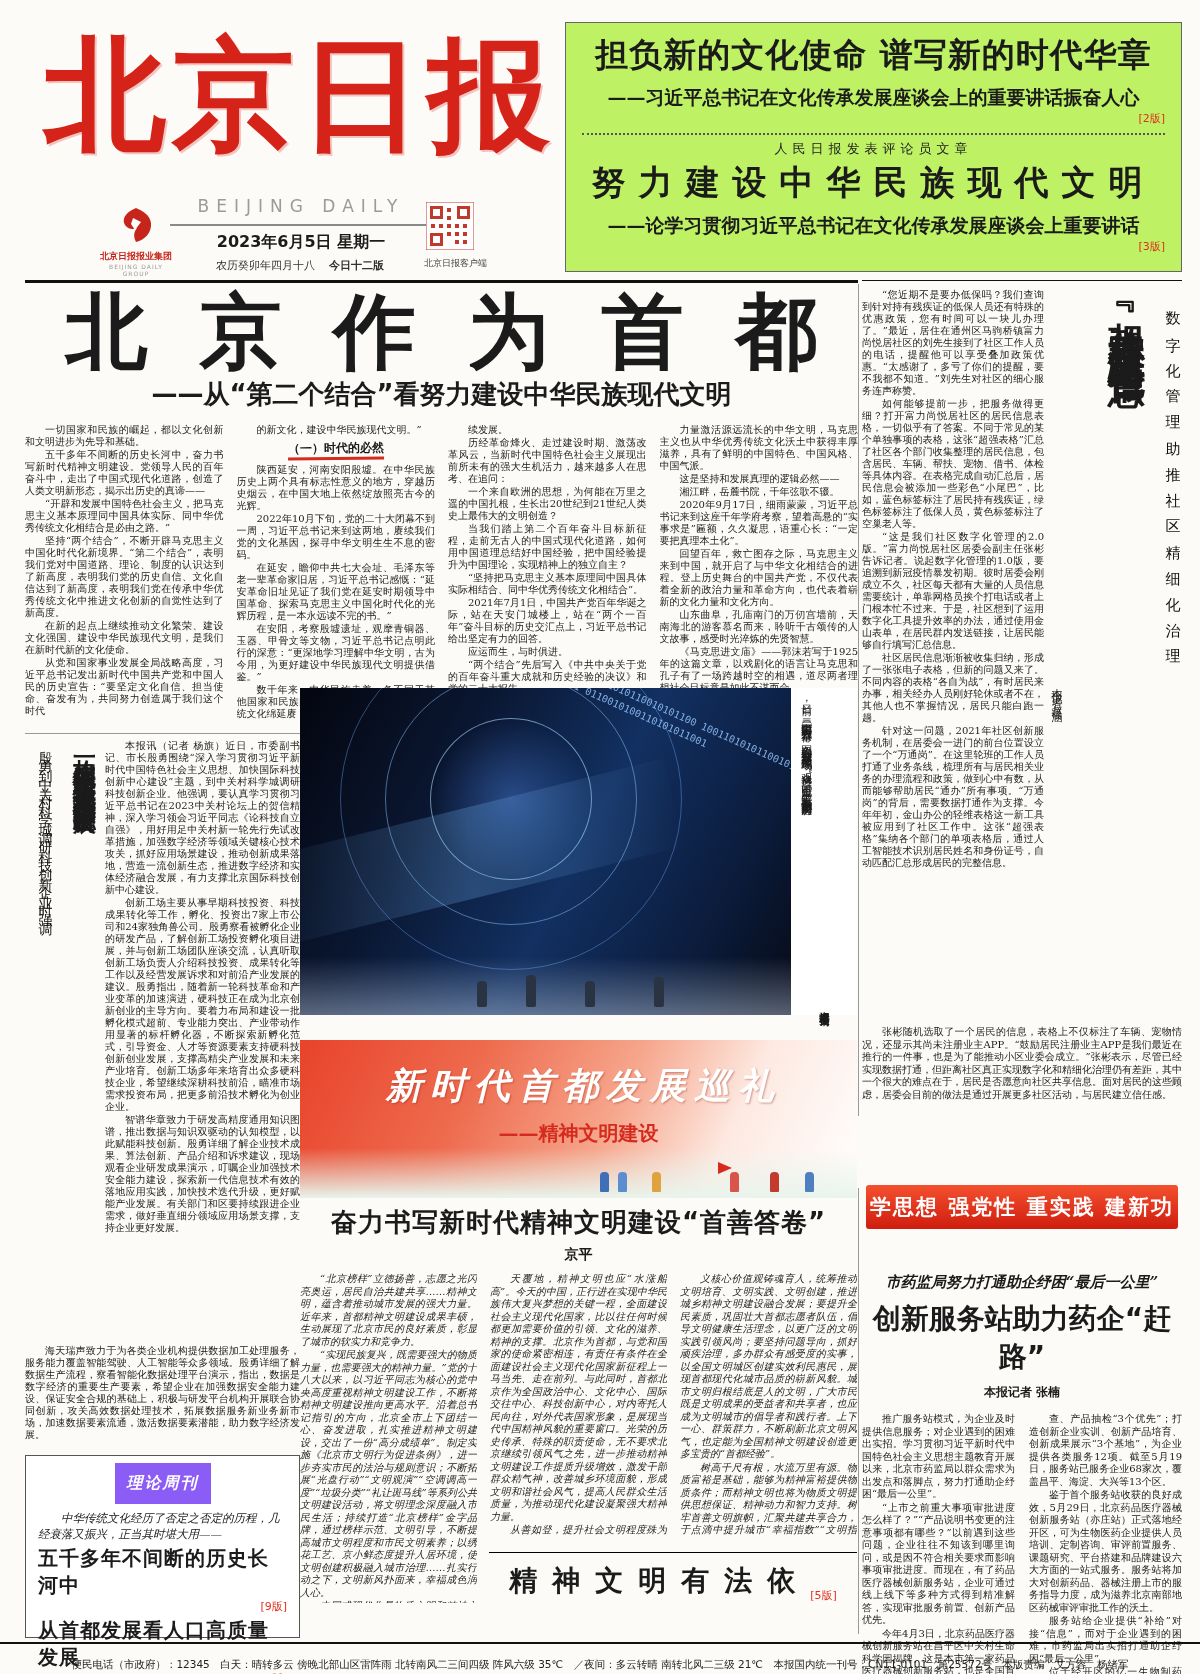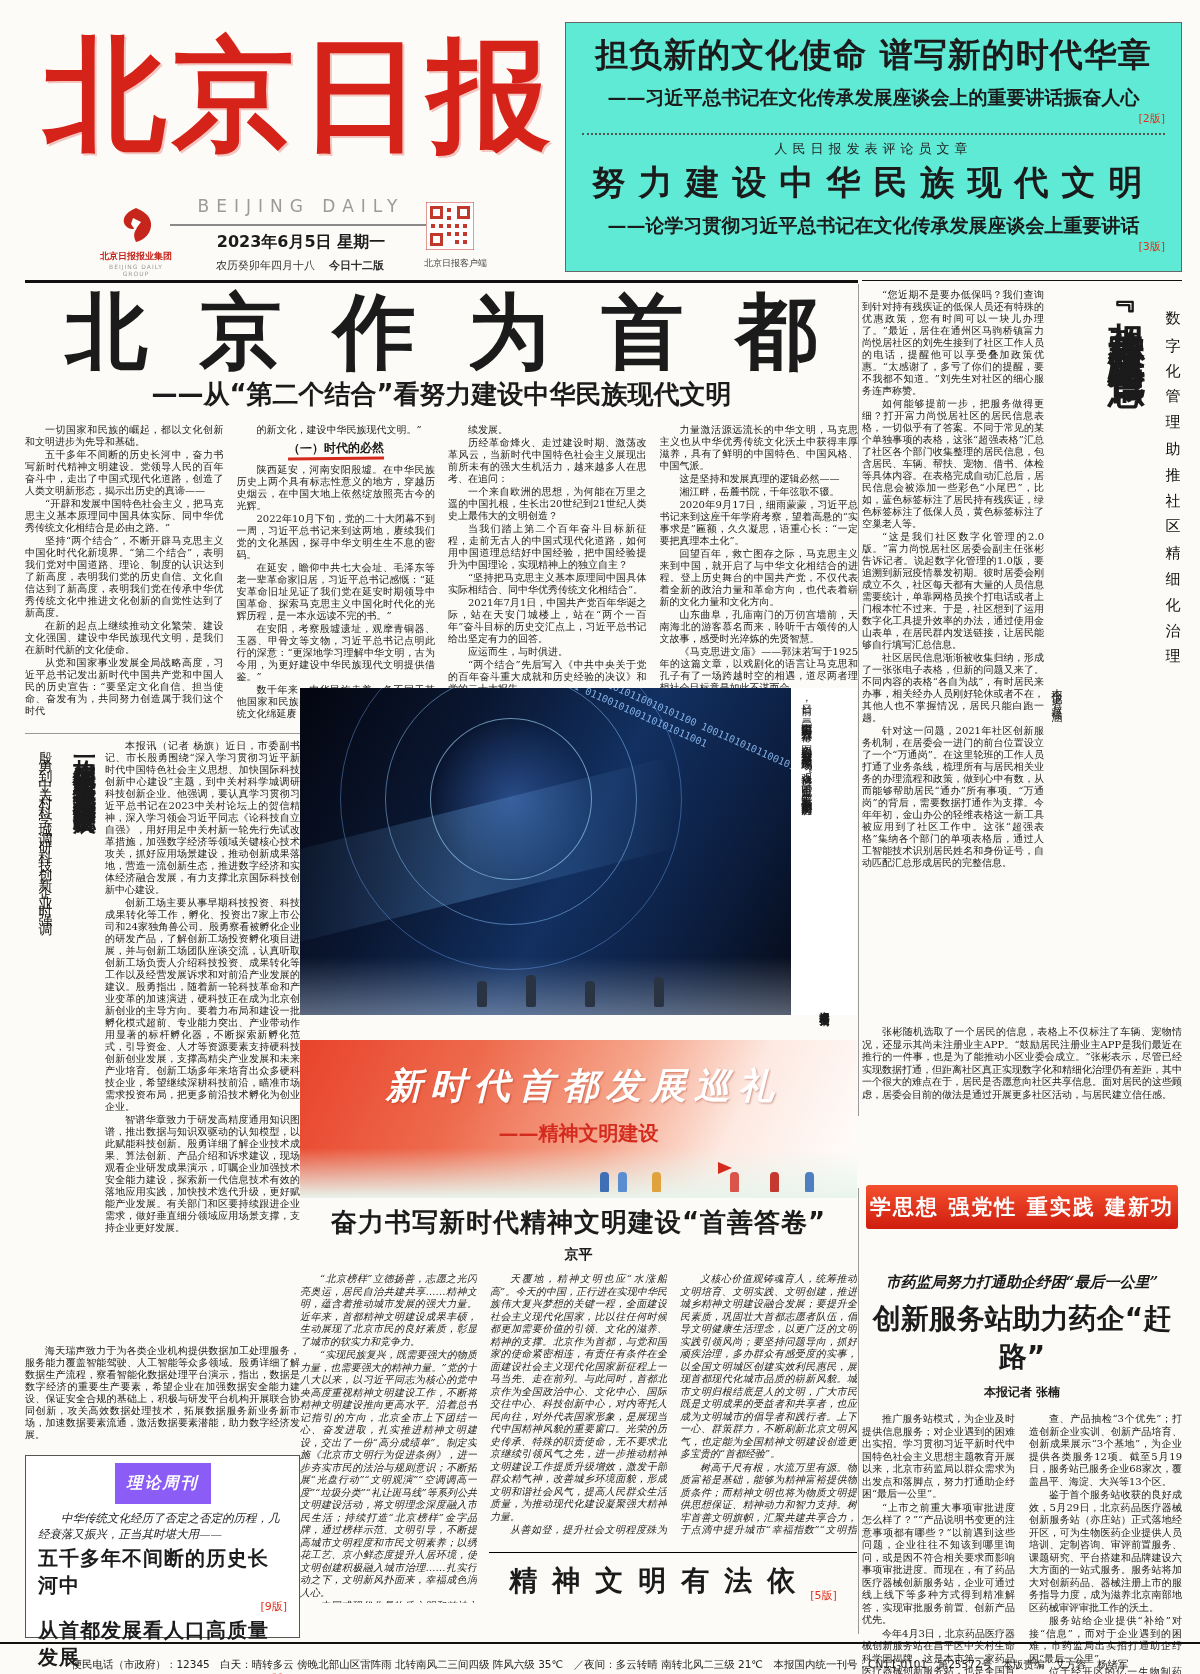--- a/index.html
+++ b/index.html
@@ -18,21 +18,21 @@
          font-size:17px;letter-spacing:7px;border-bottom:2px solid #8a8a8a;padding-bottom:8px;font-family:"DejaVu Sans",sans-serif;}
   .mh-date{position:absolute;left:170px;top:232px;width:262px;text-align:center;font-size:16px;font-weight:bold;}
   .mh-lunar{position:absolute;left:150px;top:258px;width:300px;text-align:center;font-size:11px;color:#333;}
   .mh-lunar .sp{margin-left:14px;font-weight:bold;}
   .mh-logo{position:absolute;left:96px;top:206px;width:80px;text-align:center;}
   .mh-logo .gname{font-size:9px;color:#c6251c;font-weight:bold;margin-top:2px;}
   .mh-logo .gen{font-size:6px;color:#999;letter-spacing:1px;}
   .mh-qr{position:absolute;left:424px;top:202px;width:52px;text-align:center;}
   .mh-qr .qcap{font-size:9px;color:#444;margin-top:3px;white-space:nowrap;}
   
-  .topbox{left:565px;top:22px;width:617px;height:250px;border:1px solid #666;padding:10px 16px 6px;box-sizing:border-box;background:#5eead4;}
+  .topbox{left:565px;top:22px;width:617px;height:250px;border:1px solid #666;padding:10px 16px 6px;box-sizing:border-box;background:#bef264;}
   .tb-h1{font-size:33px;font-weight:900;text-align:center;letter-spacing:1px;}
   .tb-sub{font-size:19px;font-weight:bold;text-align:center;margin-top:7px;}
   .tb-dots{border-top:2px dotted #555;margin:7px 0 5px;}
   .tb-kicker{font-size:13px;text-align:center;letter-spacing:5px;color:#222;}
   .tb-h2{font-size:34px;font-weight:900;text-align:center;letter-spacing:13px;margin-top:2px;}
   
   .lead{left:25px;top:280px;width:833px;height:450px;border-top:3px solid #111;padding-top:6px;box-sizing:border-box;}
   .lead-title{font-size:82px;font-weight:900;text-align:center;letter-spacing:52px;margin-right:-52px;
               line-height:1.05;white-space:nowrap;}
   .lead-sub{font-size:26px;font-weight:900;text-align:center;margin-top:2px;}

